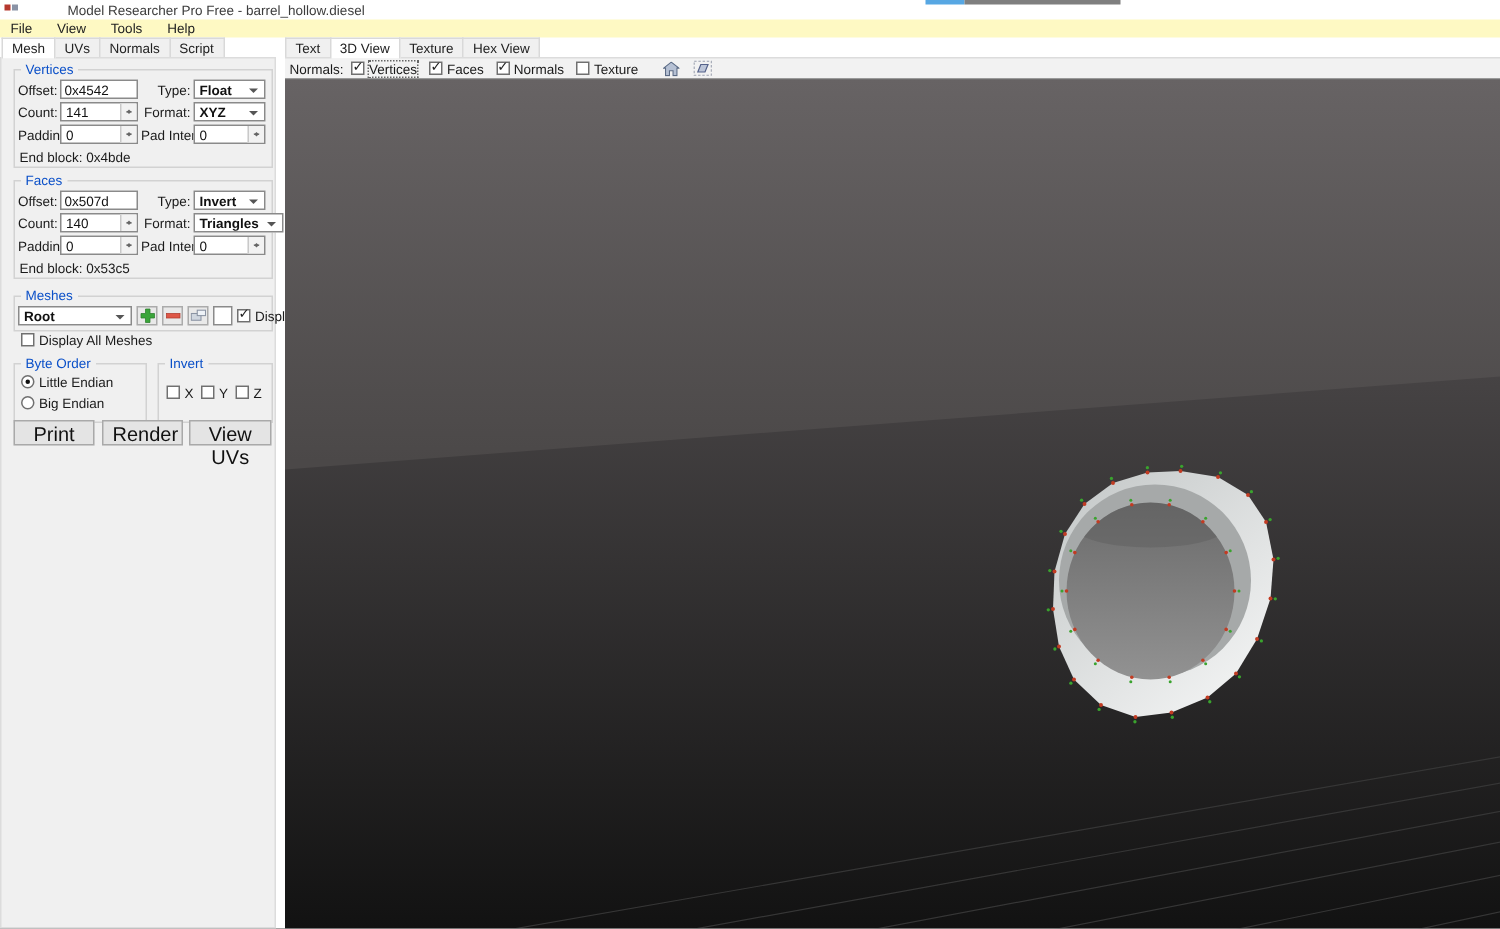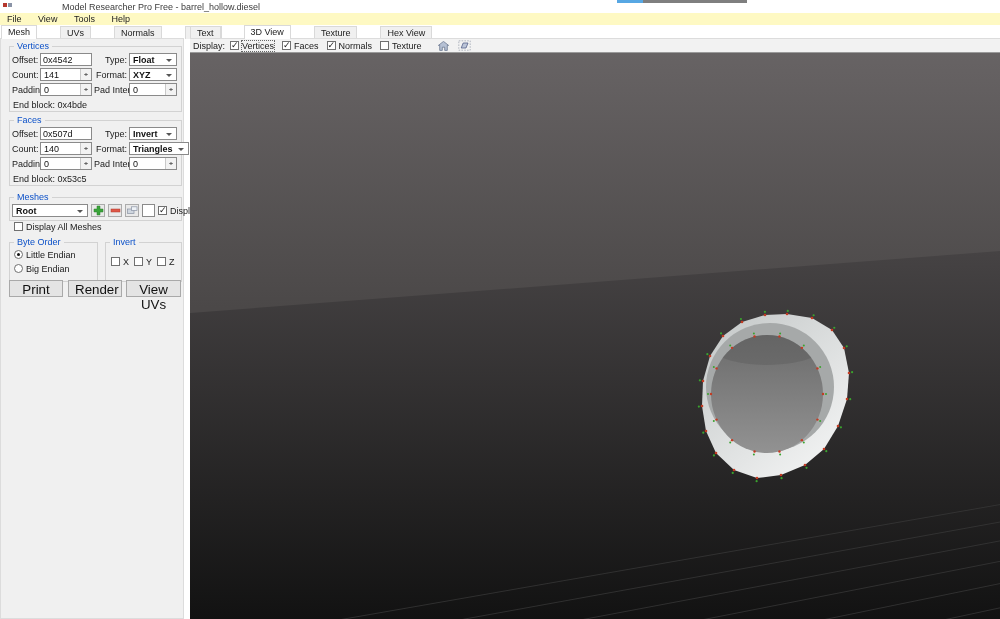--- a/index.html
+++ b/index.html
@@ -12,30 +12,30 @@
     background:#ffffff;color:#1a1a1a;
     font-family:"Liberation Sans",sans-serif;font-size:9px;
     -webkit-font-smoothing:antialiased;
   }
 
   
   .titlebar{position:absolute;left:0;top:0;width:100%;height:13px;background:#fff;}
   .app-icon{position:absolute;left:3px;top:3px;width:10px;height:7px;}
   .app-icon .q1{position:absolute;left:0;top:0;width:4px;height:4px;background:#b5382e;}
   .app-icon .q2{position:absolute;left:5px;top:0;width:4px;height:4px;background:#8a93a6;}
-  .title-text{position:absolute;left:34px;top:2px;color:#3c3c3c;white-space:nowrap;padding-left:28px;}
+  .title-text{position:absolute;left:17px;top:2px;color:#3c3c3c;white-space:nowrap;padding-left:28px;}
   .artifact-blue{position:absolute;left:617px;top:0;width:26px;height:3px;background:#57a7e3;}
   .artifact-gray{position:absolute;left:643px;top:0;width:104px;height:3px;background:#7f7f7f;}
 
   
   .menubar{position:absolute;left:0;top:13px;width:100%;height:12px;background:#fef9c3;}
   .menu-item{display:inline-block;padding:1px 7px 0 7px;color:#222;cursor:default;}
 
   
-  .tabs{position:absolute;display:flex;align-items:flex-end;height:14px;gap:24px;}
+  .tabs{position:absolute;display:flex;height:14px;}
   .tab{height:13px;line-height:13px;padding:0 6px;background:#f0f0f0;
        border:1px solid #d9d9d9;border-bottom:none;margin-right:-1px;color:#222;white-space:nowrap;}
   .tab.active{background:#fff;height:14px;z-index:2;position:relative;}
   .left-tabs{left:1px;top:25px;}
   .right-tabs{left:190px;top:25px;}
 
   
   .left-page{position:absolute;left:0;top:38px;width:184px;height:581px;
              background:#f0f0f0;border:1px solid #dcdcdc;}
 
@@ -216,21 +216,21 @@
 </div>
 
 <div class="tabs right-tabs">
   <span class="tab">Text</span>
   <span class="tab active">3D View</span>
   <span class="tab">Texture</span>
   <span class="tab">Hex View</span>
 </div>
 
 <div class="dbar">
-  <span class="dlabel">Display:</span>
+  <span class="dlabel">Normals:</span>
   <span class="cbwrap">
     <span class="cb on"></span>
     <span class="cbl on">Vertices</span>
   </span>
   <span class="cbwrap">
     <span class="cb on"></span>
     <span class="cbl">Faces</span>
   </span>
   <span class="cbwrap">
     <span class="cb on"></span>

